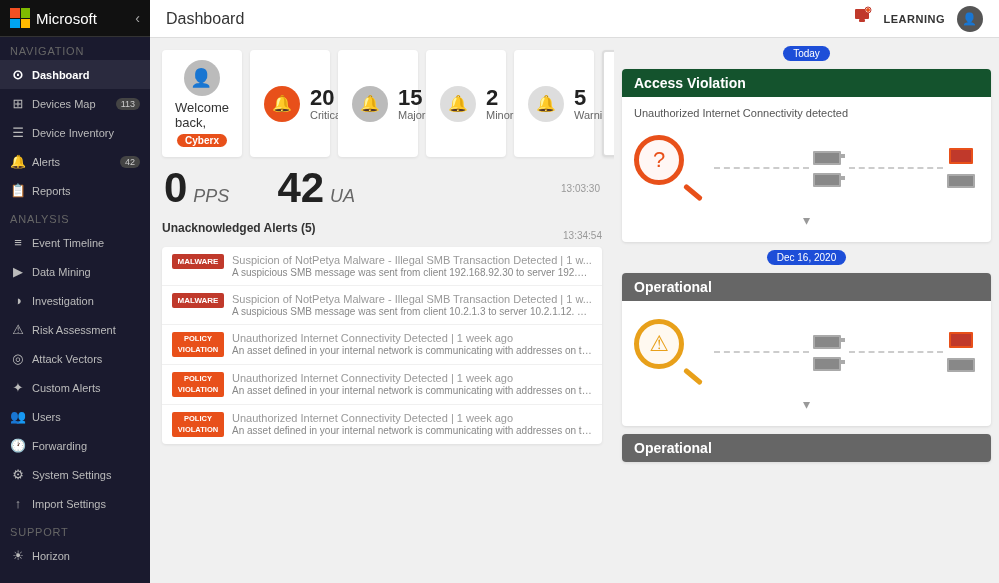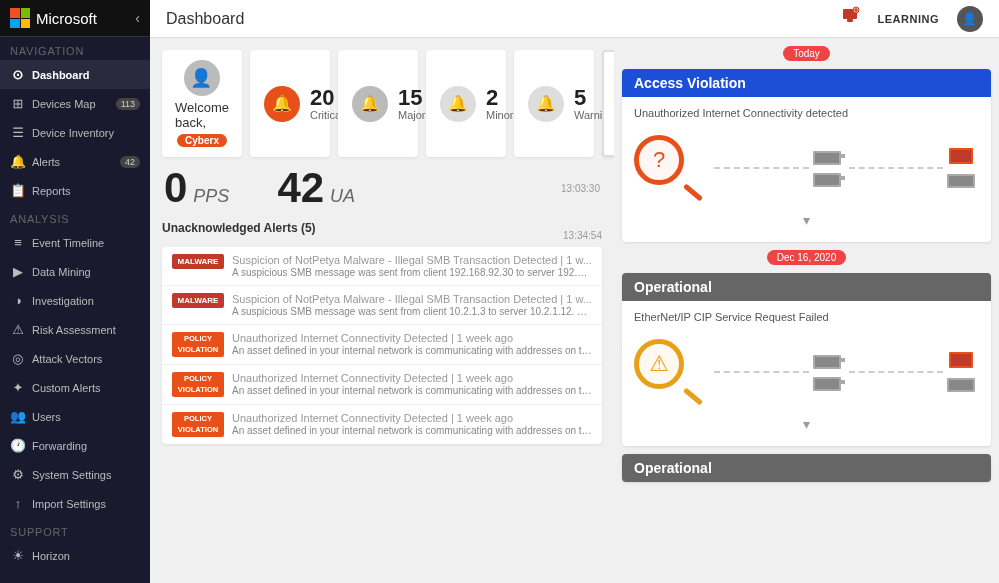--- a/index.html
+++ b/index.html
@@ -82,21 +82,21 @@
       background: #fff;
       border-bottom: 1px solid #ddd;
       display: flex;
       align-items: center;
       justify-content: space-between;
       padding: 0 16px;
       height: 38px;
       flex-shrink: 0;
     }
     #topbar-title { font-size: 16px; font-weight: 400; color: #333; }
-    #topbar-right { display: flex; align-items: center; gap: 18px; }
+    #topbar-right { display: flex; align-items: center; gap: 12px; }
     .topbar-icon { font-size: 16px; color: #555; cursor: pointer; }
     .topbar-learning {
       font-size: 11px;
       font-weight: 600;
       color: #333;
       letter-spacing: 0.5px;
     }
     .topbar-avatar {
       width: 26px; height: 26px;
       border-radius: 50%;
@@ -250,37 +250,37 @@
       background: #f0f0f0;
       overflow-y: auto;
       flex-shrink: 0;
       padding: 8px;
       display: flex;
       flex-direction: column;
       gap: 8px;
     }
 
     .panel-date-badge {
-      background: #ef4444;
+      background: #1d4ed8;
       color: #fff;
       font-size: 10px;
       padding: 2px 10px;
       border-radius: 10px;
       text-align: right;
       align-self: center;
     }
 
     .event-card {
       background: #fff;
       border-radius: 4px;
       box-shadow: 0 1px 3px rgba(0,0,0,0.1);
       overflow: hidden;
     }
     .event-card-header {
-      background: #1d4ed8;
+      background: #14532d;
       color: #fff;
       padding: 6px 12px;
       font-size: 14px;
       font-weight: 600;
     }
     .event-card-header.gray { background: #666; }
     .event-card-body {
       padding: 10px 12px;
     }
     .event-card-subtitle {
@@ -625,21 +625,20 @@
           </div>
           <div class="event-card-chevron">▾</div>
         </div>
       </div>
 
       <div class="panel-date-badge">Dec 16, 2020</div>
 
       <div class="event-card">
         <div class="event-card-header gray">Operational</div>
         <div class="event-card-body">
-          <div class="event-card-subtitle">EtherNet/IP CIP Service Request Failed</div>
           <div class="event-card-visual">
 
             <div style="position:relative;width:70px;height:65px;flex-shrink:0;">
               <div style="width:50px;height:50px;border-radius:50%;border:5px solid #e8a01a;background:#fff9f0;display:flex;align-items:center;justify-content:center;font-size:22px;color:#e8a01a;position:absolute;top:0;left:0;">⚠</div>
               <div style="width:22px;height:5px;background:#e8a01a;position:absolute;bottom:5px;right:0;transform:rotate(40deg);border-radius:2px;"></div>
             </div>
 
             <div style="display:flex;align-items:center;gap:4px;flex:1;">
               <div style="border-top:2px dashed #ccc;flex:1;"></div>
               <div style="display:flex;flex-direction:column;align-items:center;gap:2px;">

